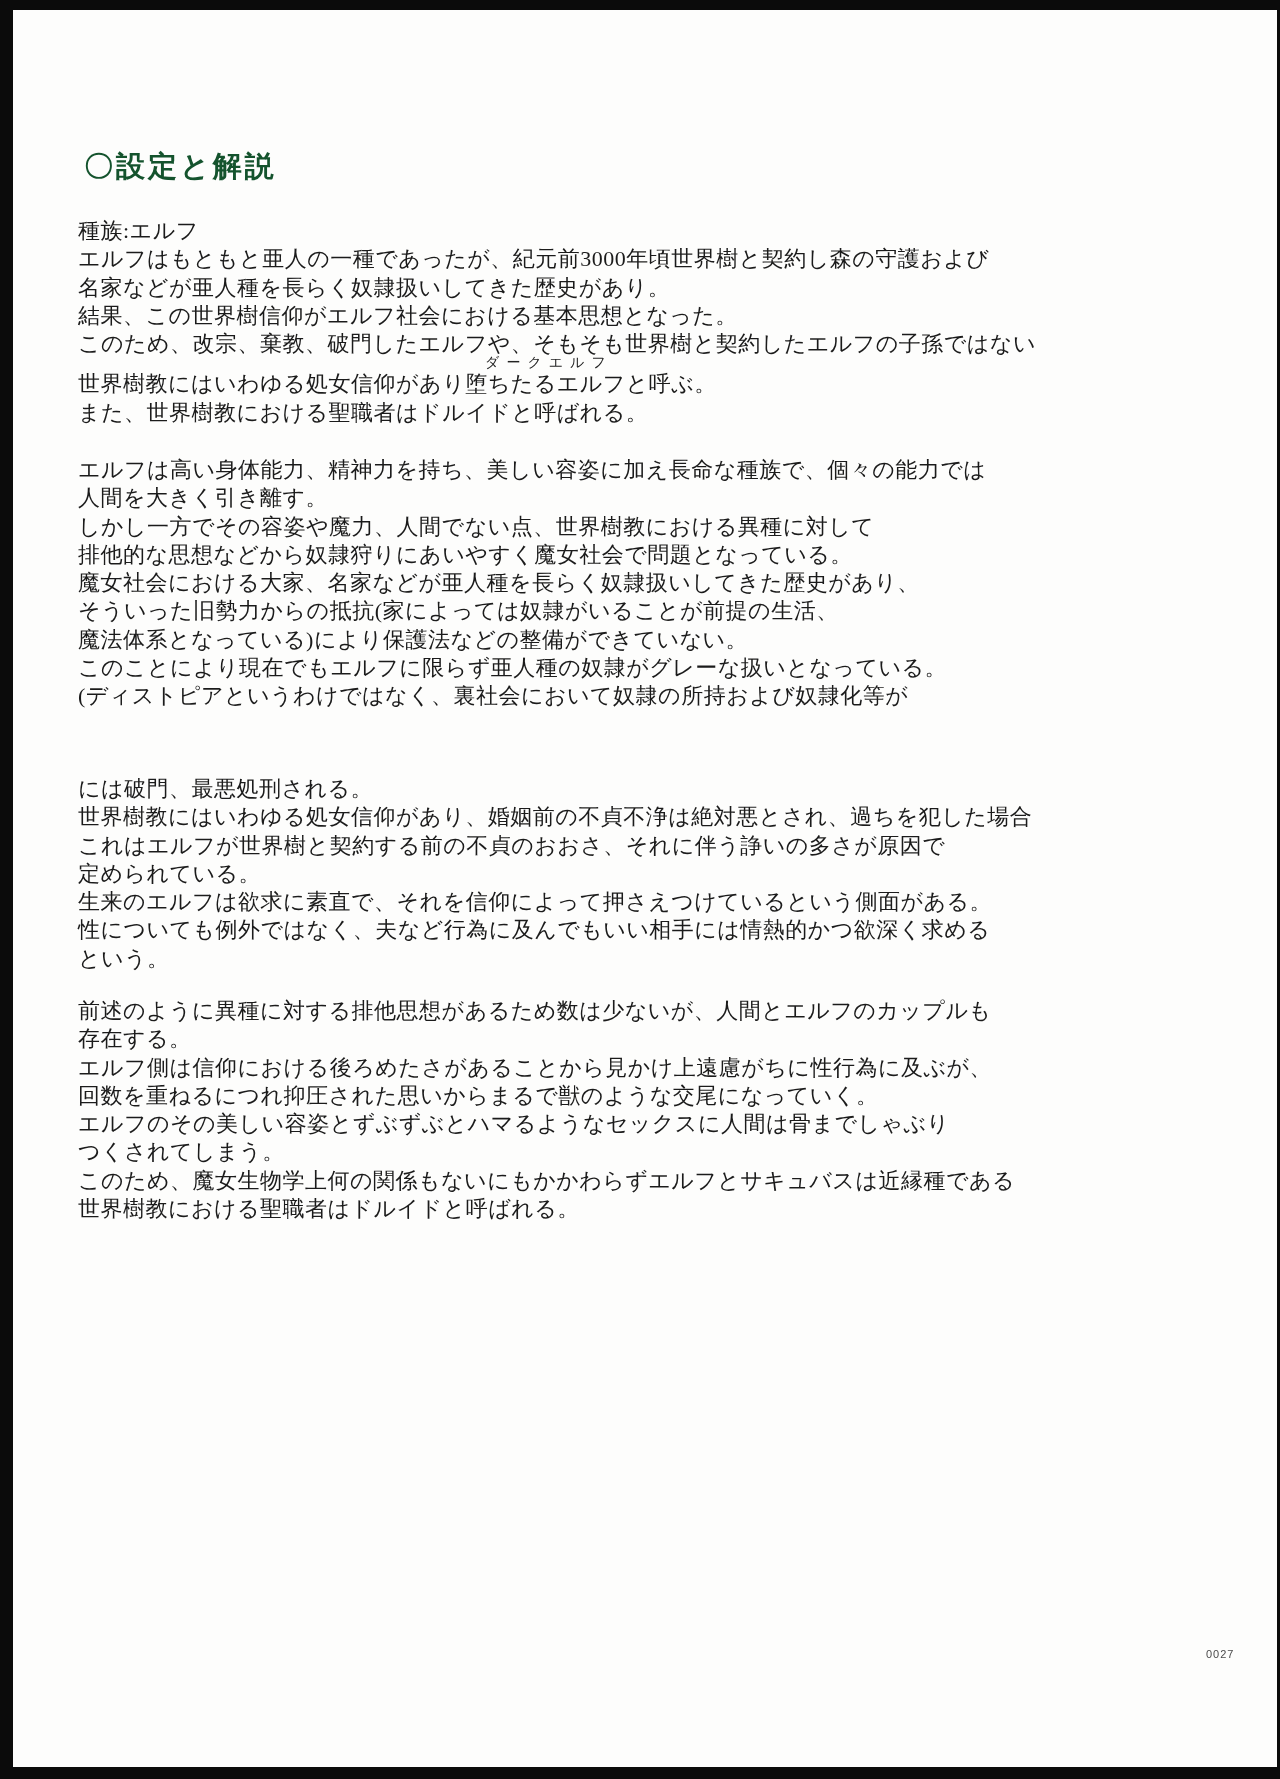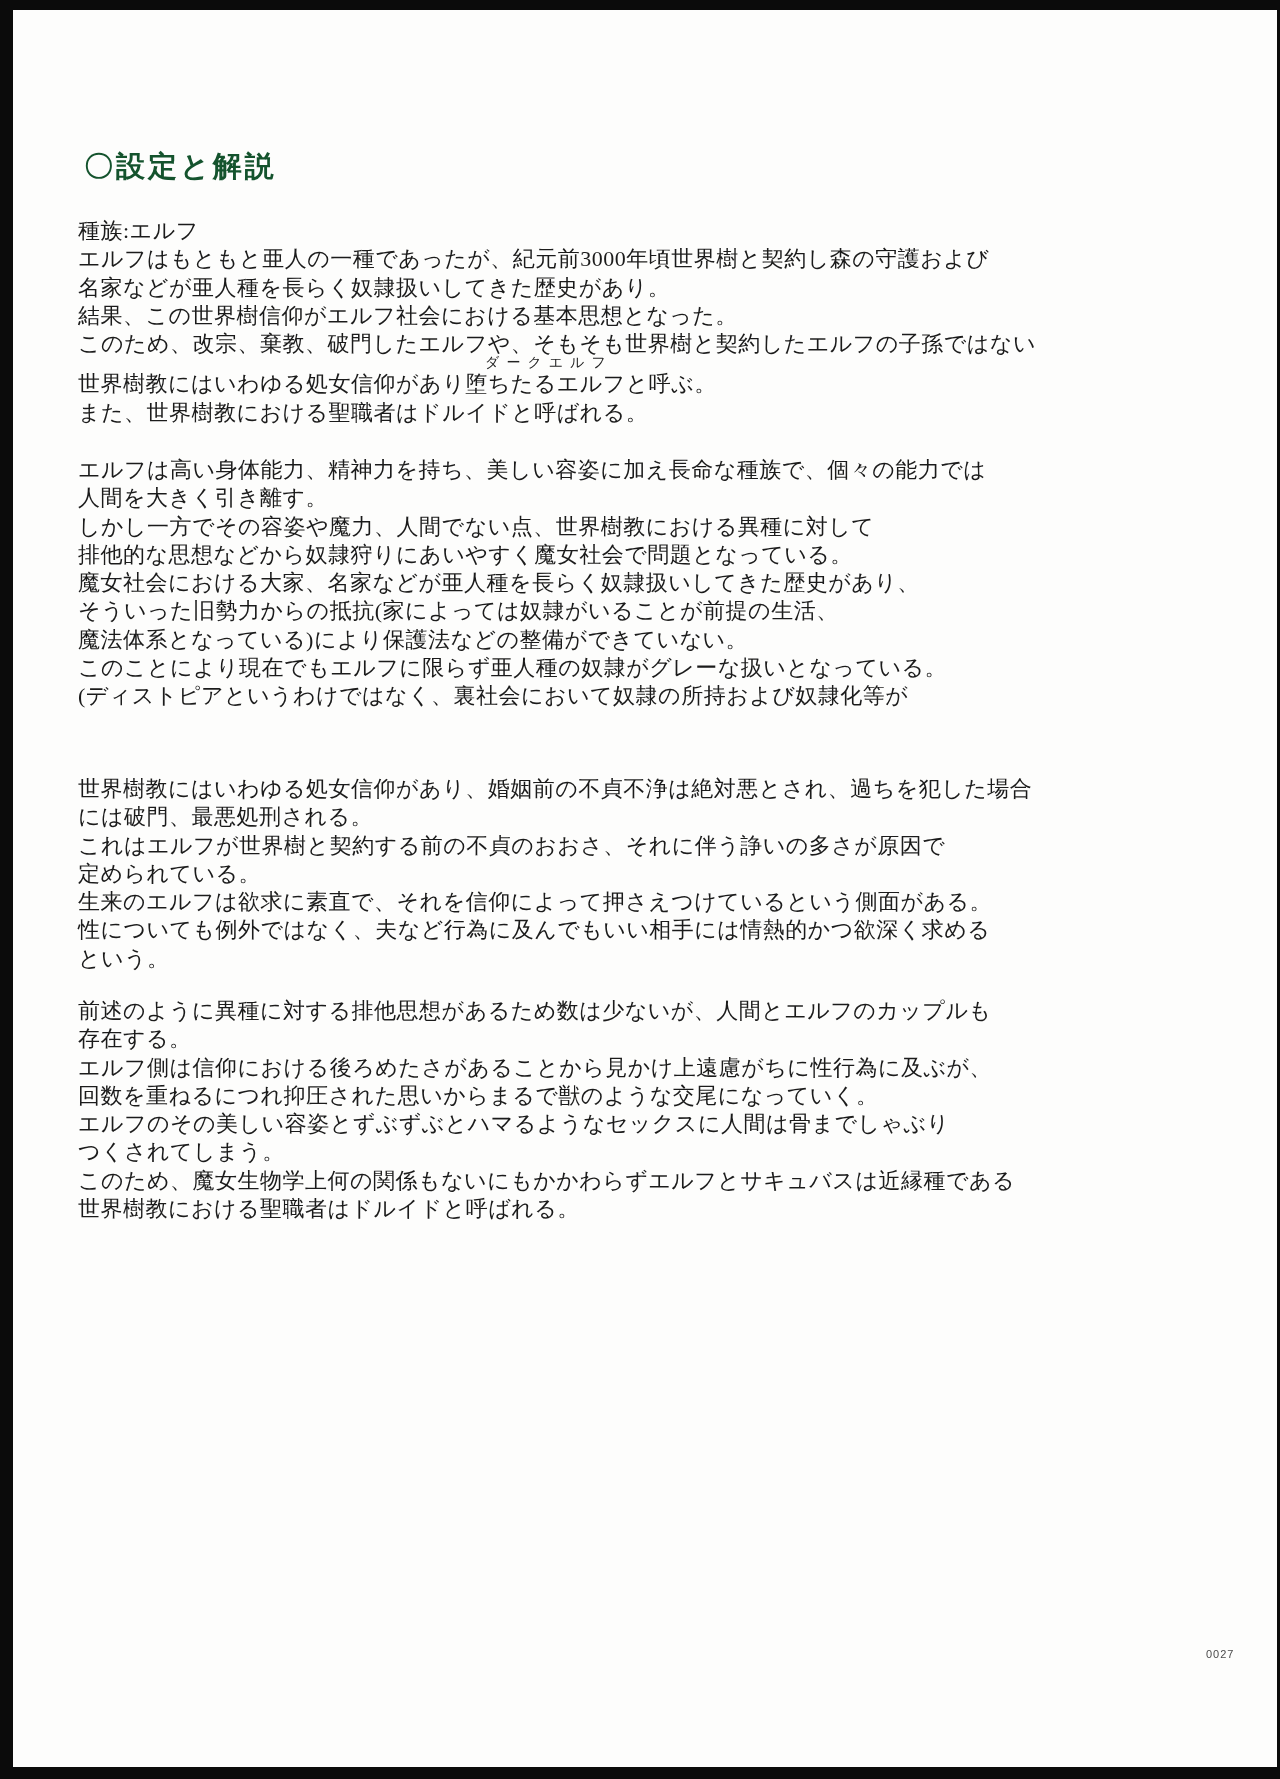--- a/index.html
+++ b/index.html
@@ -90,22 +90,22 @@
         <div class="line">人間を大きく引き離す。</div>
         <div class="line">しかし一方でその容姿や魔力、人間でない点、世界樹教における異種に対して</div>
         <div class="line">排他的な思想などから奴隷狩りにあいやすく魔女社会で問題となっている。</div>
         <div class="line">魔女社会における大家、名家などが亜人種を長らく奴隷扱いしてきた歴史があり、</div>
         <div class="line">そういった旧勢力からの抵抗(家によっては奴隷がいることが前提の生活、</div>
         <div class="line">魔法体系となっている)により保護法などの整備ができていない。</div>
         <div class="line">このことにより現在でもエルフに限らず亜人種の奴隷がグレーな扱いとなっている。</div>
         <div class="line">(ディストピアというわけではなく、裏社会において奴隷の所持および奴隷化等が</div>
       </div>
       <div class="paragraph">
+        <div class="line">には破門、最悪処刑される。</div>
         <div class="line">世界樹教にはいわゆる処女信仰があり、婚姻前の不貞不浄は絶対悪とされ、過ちを犯した場合</div>
-        <div class="line">には破門、最悪処刑される。</div>
         <div class="line">これはエルフが世界樹と契約する前の不貞のおおさ、それに伴う諍いの多さが原因で</div>
         <div class="line">定められている。</div>
         <div class="line">生来のエルフは欲求に素直で、それを信仰によって押さえつけているという側面がある。</div>
         <div class="line">性についても例外ではなく、夫など行為に及んでもいい相手には情熱的かつ欲深く求める</div>
         <div class="line">という。</div>
       </div>
       <div class="paragraph">
         <div class="line">前述のように異種に対する排他思想があるため数は少ないが、人間とエルフのカップルも</div>
         <div class="line">存在する。</div>
         <div class="line">エルフ側は信仰における後ろめたさがあることから見かけ上遠慮がちに性行為に及ぶが、</div>

